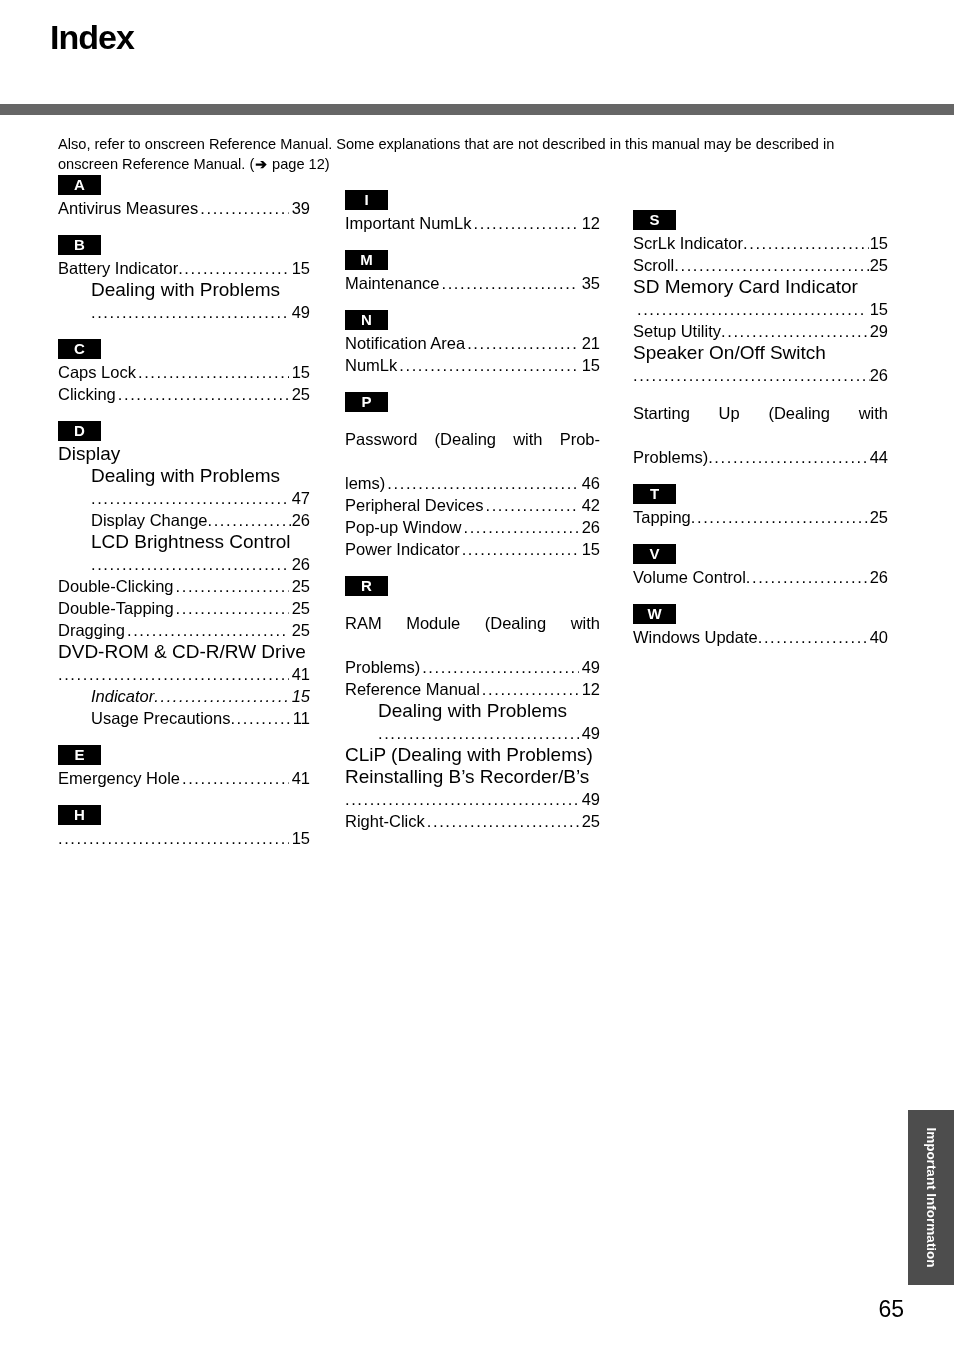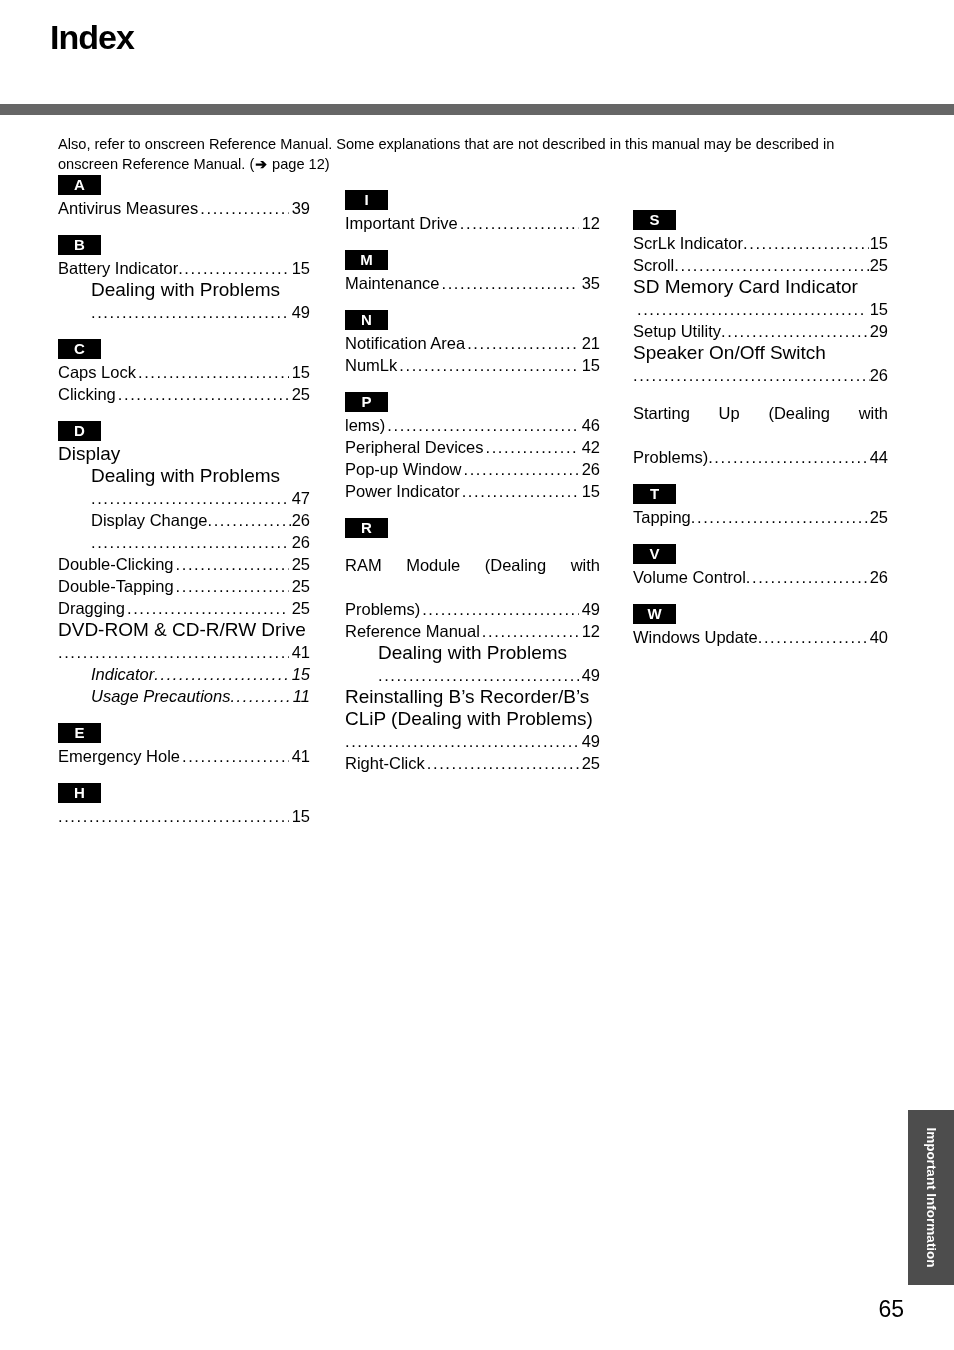--- a/index.html
+++ b/index.html
@@ -239,20 +239,21 @@
         <div class="entry sub1">Dealing with Problems</div>
         <div class="dotline indent">
           <span class="dots">....................................................................................................</span>
           <span class="pg">47</span>
         </div>
         <div class="leader-row tight" style="padding-left: 33px;">
           <span class="lbl">Display Change</span>
           <span class="dots">....................................................................................................</span>
           <span class="pg">26</span>
         </div>
+        <div class="entry sub1">LCD Brightness Control</div>
         <div class="dotline indent">
           <span class="dots">....................................................................................................</span>
           <span class="pg">26</span>
         </div>
         <div class="leader-row">
           <span class="lbl">Double-Clicking</span>
           <span class="dots">....................................................................................................</span>
           <span class="pg">25</span>
         </div>
         <div class="leader-row">
@@ -268,21 +269,21 @@
         <div class="entry">DVD-ROM &amp; CD-R/RW Drive</div>
         <div class="dotline">
           <span class="dots">....................................................................................................</span>
           <span class="pg">41</span>
         </div>
         <div class="leader-row tight" style="padding-left: 33px; font-style: italic;">
           <span class="lbl">Indicator</span>
           <span class="dots">....................................................................................................</span>
           <span class="pg">15</span>
         </div>
-        <div class="leader-row tight" style="padding-left: 33px; font-style: italic;">
+        <div class="leader-row tight" style="padding-left: 33px;">
           <span class="lbl">Usage Precautions</span>
           <span class="dots">....................................................................................................</span>
           <span class="pg">11</span>
         </div>
       </div>
       <div class="group">
         <span class="letter-badge">E</span>
         <div class="leader-row">
           <span class="lbl">Emergency Hole</span>
           <span class="dots">....................................................................................................</span>
@@ -294,21 +295,21 @@
         <div class="dotline">
           <span class="dots">....................................................................................................</span>
           <span class="pg">15</span>
         </div>
       </div>
     </div>
     <div class="col col-2">
       <div class="group">
         <span class="letter-badge">I</span>
         <div class="leader-row">
-          <span class="lbl">Important Drive</span>
+          <span class="lbl">Important NumLk</span>
           <span class="dots">....................................................................................................</span>
           <span class="pg">12</span>
         </div>
       </div>
       <div class="group">
         <span class="letter-badge">M</span>
         <div class="leader-row">
           <span class="lbl">Maintenance</span>
           <span class="dots">....................................................................................................</span>
           <span class="pg">35</span>
@@ -322,20 +323,23 @@
           <span class="pg">21</span>
         </div>
         <div class="leader-row">
           <span class="lbl">NumLk</span>
           <span class="dots">....................................................................................................</span>
           <span class="pg">15</span>
         </div>
       </div>
       <div class="group">
         <span class="letter-badge">P</span>
+        <div class="entry-wrap justify">
+          <span class="jline">Password (Dealing with Prob-</span>
+        </div>
         <div class="leader-row">
           <span class="lbl">lems)</span>
           <span class="dots">....................................................................................................</span>
           <span class="pg">46</span>
         </div>
         <div class="leader-row">
           <span class="lbl">Peripheral Devices</span>
           <span class="dots">....................................................................................................</span>
           <span class="pg">42</span>
         </div>
@@ -363,22 +367,22 @@
         <div class="leader-row">
           <span class="lbl">Reference Manual</span>
           <span class="dots">....................................................................................................</span>
           <span class="pg">12</span>
         </div>
         <div class="entry sub1">Dealing with Problems</div>
         <div class="dotline indent">
           <span class="dots">....................................................................................................</span>
           <span class="pg">49</span>
         </div>
+        <div class="entry">CLiP (Dealing with Problems)</div>
         <div class="entry">Reinstalling B’s Recorder/B’s</div>
-        <div class="entry">CLiP (Dealing with Problems)</div>
         <div class="dotline">
           <span class="dots">....................................................................................................</span>
           <span class="pg">49</span>
         </div>
         <div class="leader-row">
           <span class="lbl">Right-Click</span>
           <span class="dots">....................................................................................................</span>
           <span class="pg">25</span>
         </div>
       </div>

